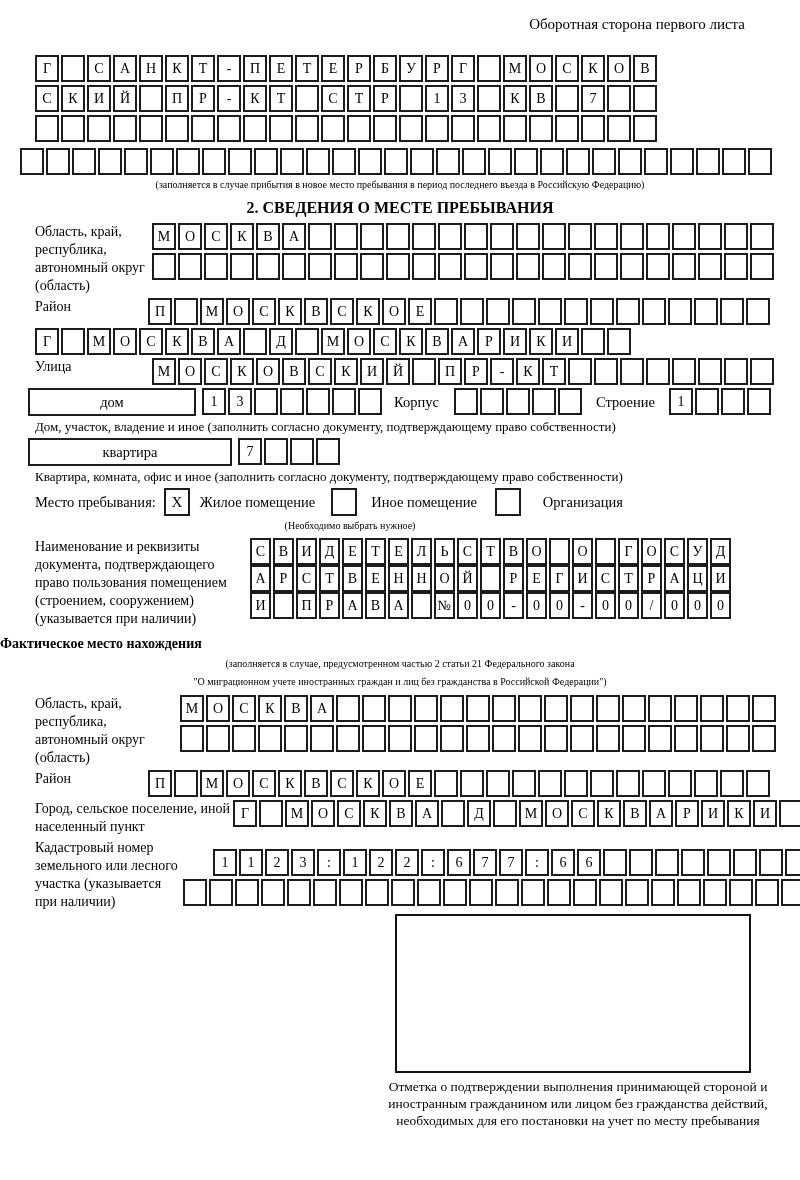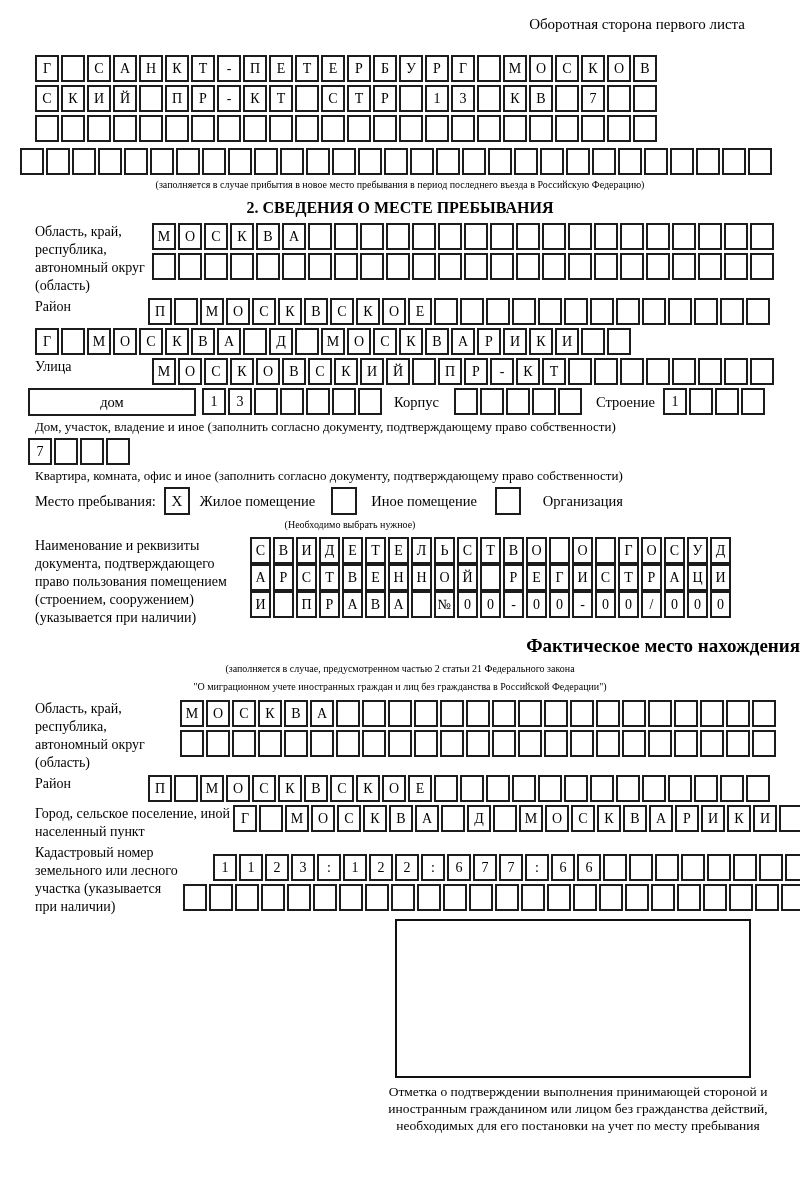--- a/index.html
+++ b/index.html
@@ -17,21 +17,21 @@
   .cell{
     display:inline-block; width:20px; height:23px;
     border:2px solid #1c1c1c; margin-right:2px;
     text-align:center; font-size:14px; line-height:23px;
     vertical-align:top; background:#fff;
   }
   .tight .cell{ width:17px; }
   .note{ font-size:10px; line-height:16px; text-align:center; margin:2px 0 2px 0; }
   .note-left{ font-size:13px; line-height:16px; margin:1px 0 3px 35px; }
   .sec-title{ text-align:center; font-weight:bold; font-size:16px; margin:6px 0 6px 0; }
-  .sub-title{ text-align:right; font-weight:bold; font-size:19px; margin:8px 0 4px 0; }
+  .sub-title{ text-align:left; font-weight:bold; font-size:14px; margin:8px 0 4px 0; }
   .fieldbox{
     height:24px; border:2px solid #1c1c1c; text-align:center;
     font-size:14.5px; line-height:24px; background:#fff;
   }
   .inline-lbl{ font-size:14.5px; line-height:28px; }
   .chk{
     display:inline-block; width:22px; height:24px; border:2px solid #1c1c1c;
     text-align:center; font-size:15px; line-height:24px; vertical-align:top; background:#fff;
   }
   .mesto{ display:flex; align-items:flex-start; margin:2px 0 2px 35px; font-size:14.5px; }
@@ -83,26 +83,27 @@
 <div class="frow">
   <div class="lbl" style="flex:0 0 117px;">Улица</div>
   <div class="cells"><span class="cell">М</span><span class="cell">О</span><span class="cell">С</span><span class="cell">К</span><span class="cell">О</span><span class="cell">В</span><span class="cell">С</span><span class="cell">К</span><span class="cell">И</span><span class="cell">Й</span><span class="cell"></span><span class="cell">П</span><span class="cell">Р</span><span class="cell">-</span><span class="cell">К</span><span class="cell">Т</span><span class="cell"></span><span class="cell"></span><span class="cell"></span><span class="cell"></span><span class="cell"></span><span class="cell"></span><span class="cell"></span><span class="cell"></span></div>
 </div>
 
 <div class="frow" style="margin-left:28px;">
   <div class="fieldbox" style="width:164px;margin-right:6px;">дом</div>
   <div class="cells"><span class="cell">1</span><span class="cell">3</span><span class="cell"></span><span class="cell"></span><span class="cell"></span><span class="cell"></span><span class="cell"></span></div>
   <div class="inline-lbl" style="padding:0 15px 0 10px;">Корпус</div>
   <div class="cells"><span class="cell"></span><span class="cell"></span><span class="cell"></span><span class="cell"></span><span class="cell"></span></div>
-  <div class="inline-lbl" style="padding:0 8px 0 12px;">Строение</div>
+  <div class="inline-lbl" style="padding:0 14px 0 12px;">Строение</div>
   <div class="cells"><span class="cell">1</span><span class="cell"></span><span class="cell"></span><span class="cell"></span></div>
 </div>
 <div class="note-left">Дом, участок, владение и иное (заполнить согласно документу, подтверждающему право собственности)</div>
 
 <div class="frow" style="margin-left:28px;">
+  <div class="fieldbox" style="width:200px;margin-right:6px;">квартира</div>
   <div class="cells"><span class="cell">7</span><span class="cell"></span><span class="cell"></span><span class="cell"></span></div>
 </div>
 <div class="note-left">Квартира, комната, офис и иное (заполнить согласно документу, подтверждающему право собственности)</div>
 
 <div class="mesto">
   <span class="t">Место пребывания:</span>
   <span class="chk" style="margin-left:8px;">X</span>
   <span class="t" style="margin-left:10px;">Жилое помещение</span>
   <span class="chk" style="margin-left:16px;"></span>
   <span class="t" style="margin-left:14px;">Иное помещение</span>

